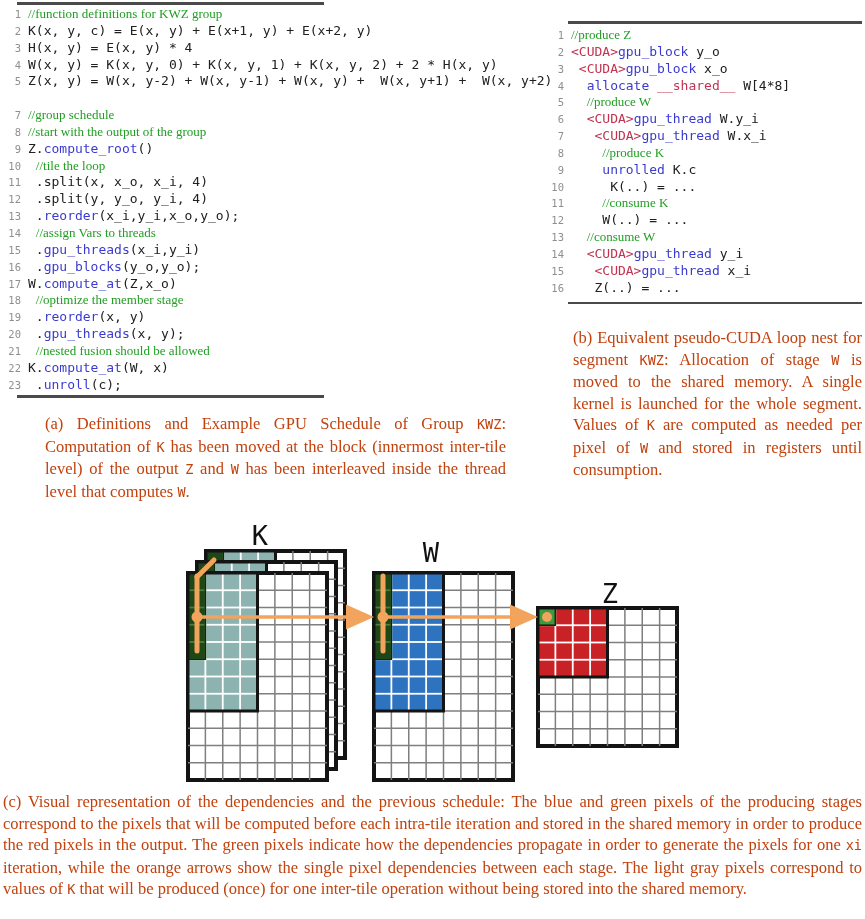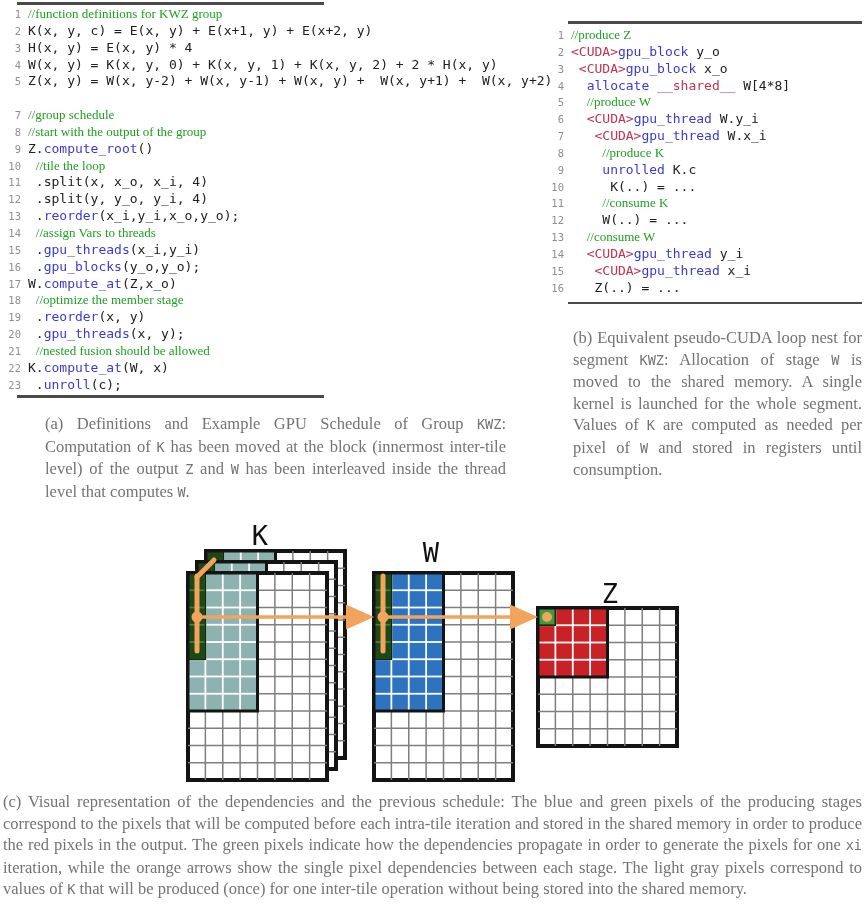--- a/index.html
+++ b/index.html
@@ -16,21 +16,21 @@
   .lcode{white-space:pre;}
   .seg-com{color:var(--c-comment);font-family:Liberation Serif, serif;}
   .seg-kw{color:var(--c-keyword);}
   .seg-cuda{color:var(--c-cuda);}
   .seg-pl{color:var(--c-plain);}
 
   .rule{position:absolute;background:#4a4a4a;}
 
   
   .caption{position:absolute;font-family:"Liberation Serif", serif;
-           font-size:16.5px;line-height:21.5px;text-align:justify;color:#737373;}
+           font-size:16.5px;line-height:21.5px;text-align:justify;color:#c2410c;}
   .caption .mono{font-family:"DejaVu Sans Mono", monospace;font-size:0.82em;}
 
   svg{display:block;}
 </style>
 </head>
 <body>
 
 <div class="rule" style="left:17px;top:2px;width:307px;height:2.5px;"></div>
 <div id="listingA" class="listing" style="left:6px;top:6px;width:520px;"><div class="cl"><span class="ln" style="width: 15px; margin-right: 7px;">1</span><span class="lcode"><span class="seg-com">//function definitions for KWZ group</span></span></div><div class="cl"><span class="ln" style="width: 15px; margin-right: 7px;">2</span><span class="lcode"><span class="seg-pl">K(x, y, c) = E(x, y) + E(x+1, y) + E(x+2, y)</span></span></div><div class="cl"><span class="ln" style="width: 15px; margin-right: 7px;">3</span><span class="lcode"><span class="seg-pl">H(x, y) = E(x, y) * 4</span></span></div><div class="cl"><span class="ln" style="width: 15px; margin-right: 7px;">4</span><span class="lcode"><span class="seg-pl">W(x, y) = K(x, y, 0) + K(x, y, 1) + K(x, y, 2) + 2 * H(x, y)</span></span></div><div class="cl"><span class="ln" style="width: 15px; margin-right: 7px;">5</span><span class="lcode"><span class="seg-pl">Z(x, y) = W(x, y-2) + W(x, y-1) + W(x, y) +  W(x, y+1) +  W(x, y+2)</span></span></div><div class="cl"><span class="ln" style="width: 15px; margin-right: 7px;"></span><span class="lcode"></span></div><div class="cl"><span class="ln" style="width: 15px; margin-right: 7px;">7</span><span class="lcode"><span class="seg-com">//group schedule</span></span></div><div class="cl"><span class="ln" style="width: 15px; margin-right: 7px;">8</span><span class="lcode"><span class="seg-com">//start with the output of the group</span></span></div><div class="cl"><span class="ln" style="width: 15px; margin-right: 7px;">9</span><span class="lcode"><span class="seg-pl">Z.</span><span class="seg-kw">compute_root</span><span class="seg-pl">()</span></span></div><div class="cl"><span class="ln" style="width: 15px; margin-right: 7px;">10</span><span class="lcode"><span class="seg-pl"> </span><span class="seg-com">//tile the loop</span></span></div><div class="cl"><span class="ln" style="width: 15px; margin-right: 7px;">11</span><span class="lcode"><span class="seg-pl"> </span><span class="seg-pl">.split(x, x_o, x_i, 4)</span></span></div><div class="cl"><span class="ln" style="width: 15px; margin-right: 7px;">12</span><span class="lcode"><span class="seg-pl"> </span><span class="seg-pl">.split(y, y_o, y_i, 4)</span></span></div><div class="cl"><span class="ln" style="width: 15px; margin-right: 7px;">13</span><span class="lcode"><span class="seg-pl"> </span><span class="seg-pl">.</span><span class="seg-kw">reorder</span><span class="seg-pl">(x_i,y_i,x_o,y_o);</span></span></div><div class="cl"><span class="ln" style="width: 15px; margin-right: 7px;">14</span><span class="lcode"><span class="seg-pl"> </span><span class="seg-com">//assign Vars to threads</span></span></div><div class="cl"><span class="ln" style="width: 15px; margin-right: 7px;">15</span><span class="lcode"><span class="seg-pl"> </span><span class="seg-pl">.</span><span class="seg-kw">gpu_threads</span><span class="seg-pl">(x_i,y_i)</span></span></div><div class="cl"><span class="ln" style="width: 15px; margin-right: 7px;">16</span><span class="lcode"><span class="seg-pl"> </span><span class="seg-pl">.</span><span class="seg-kw">gpu_blocks</span><span class="seg-pl">(y_o,y_o);</span></span></div><div class="cl"><span class="ln" style="width: 15px; margin-right: 7px;">17</span><span class="lcode"><span class="seg-pl">W.</span><span class="seg-kw">compute_at</span><span class="seg-pl">(Z,x_o)</span></span></div><div class="cl"><span class="ln" style="width: 15px; margin-right: 7px;">18</span><span class="lcode"><span class="seg-pl"> </span><span class="seg-com">//optimize the member stage</span></span></div><div class="cl"><span class="ln" style="width: 15px; margin-right: 7px;">19</span><span class="lcode"><span class="seg-pl"> </span><span class="seg-pl">.</span><span class="seg-kw">reorder</span><span class="seg-pl">(x, y)</span></span></div><div class="cl"><span class="ln" style="width: 15px; margin-right: 7px;">20</span><span class="lcode"><span class="seg-pl"> </span><span class="seg-pl">.</span><span class="seg-kw">gpu_threads</span><span class="seg-pl">(x, y);</span></span></div><div class="cl"><span class="ln" style="width: 15px; margin-right: 7px;">21</span><span class="lcode"><span class="seg-pl"> </span><span class="seg-com">//nested fusion should be allowed</span></span></div><div class="cl"><span class="ln" style="width: 15px; margin-right: 7px;">22</span><span class="lcode"><span class="seg-pl">K.</span><span class="seg-kw">compute_at</span><span class="seg-pl">(W, x)</span></span></div><div class="cl"><span class="ln" style="width: 15px; margin-right: 7px;">23</span><span class="lcode"><span class="seg-pl"> </span><span class="seg-pl">.</span><span class="seg-kw">unroll</span><span class="seg-pl">(c);</span></span></div></div>
 <div class="rule" style="left:17px;top:395px;width:307px;height:3px;"></div>

